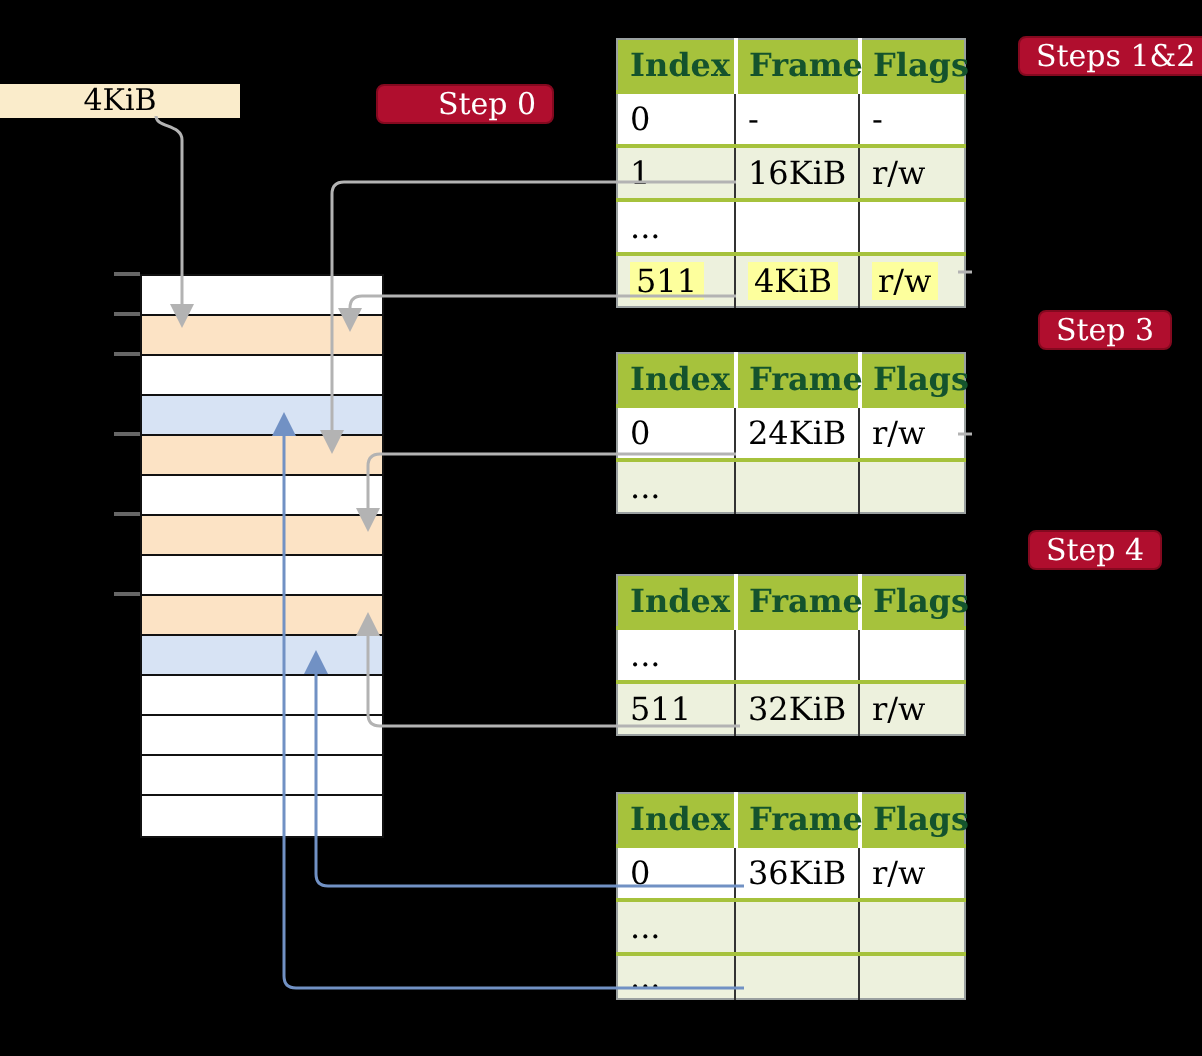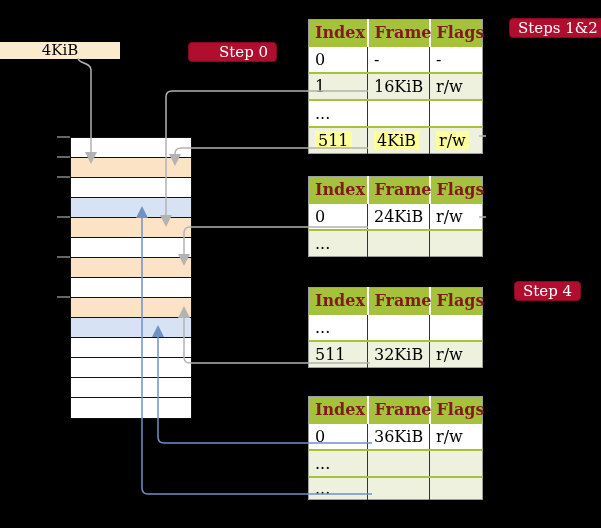--- a/index.html
+++ b/index.html
@@ -7,34 +7,34 @@
           font-family:"DejaVu Serif","Liberation Serif",serif;}
   
   .frame-box{position:absolute;left:0;top:42px;width:120px;height:17px;background:var(--box-cream);
              color:#000;font-size:15px;line-height:17px;text-align:center;}
   
   .badge{position:absolute;background:var(--badge-red);border:1px solid var(--badge-border);
          border-radius:4px;color:#fff;font-size:15px;line-height:18px;padding:0 8px;white-space:nowrap;}
   #badge-step0{left:188px;top:42px;padding-left:30px;}
   #badge-steps12{left:509px;top:18px;}
   #badge-step3{left:519px;top:155px;}
-  #badge-step4{left:514px;top:281px;}
+  #badge-step4{left:514px;top:265px;}
   
   #memory-stack{position:absolute;left:70px;top:137px;width:122px;height:282px;box-sizing:border-box;
                 border:1px solid var(--stack-border);background:#fff;}
   .stack-row{height:20px;box-sizing:border-box;border-bottom:1px solid var(--stack-border);}
   .stack-row:last-child{border-bottom:none;}
   .stack-row.white{background:#ffffff;}
   .stack-row.peach{background:var(--peach);}
   .stack-row.blue{background:var(--blue-row);}
   .tick{position:absolute;left:57px;width:13px;height:2px;background:var(--tick-gray);}
   
   table.pt{position:absolute;border-collapse:collapse;table-layout:fixed;width:174px;background:#fff;
            border:1px solid var(--table-border);}
-  table.pt th{background:var(--header-green);color:#7f1d1d;font-weight:bold;text-align:left;
+  table.pt th{background:var(--header-green);color:#14532d;font-weight:bold;text-align:left;
               font-size:16px;height:23px;padding:1px 0 1px 6px;border-right:2px solid #fff;}
   table.pt th:last-child{border-right:none;}
   table.pt td{font-size:16px;height:23px;padding:1px 0 1px 6px;color:#000;
               border-top:2px solid var(--header-green);border-right:1px solid var(--cell-divider);}
   table.pt td:last-child{border-right:none;}
   table.pt tr.g td{background:var(--row-green);}
   table.pt tr.w td{background:#ffffff;}
   table.pt tr.short td{height:13px;}
   .hl{background:var(--hl-yellow);padding:0 3px;}
   
@@ -48,20 +48,21 @@
 <body>
 
 <div id="canvas">
 
   <div class="frame-box">
     <span>4KiB</span>
   </div>
 
   <span class="badge" id="badge-step0">Step 0</span>
   <span class="badge" id="badge-steps12">Steps 1&amp;2</span>
+  <span class="badge" id="badge-step3">Step 3</span>
   <span class="badge" id="badge-step4">Step 4</span>
 
   <div id="memory-stack">
       <div class="stack-row white"></div>
       <div class="stack-row peach"></div>
       <div class="stack-row white"></div>
       <div class="stack-row blue"></div>
       <div class="stack-row peach"></div>
       <div class="stack-row white"></div>
       <div class="stack-row peach"></div>

